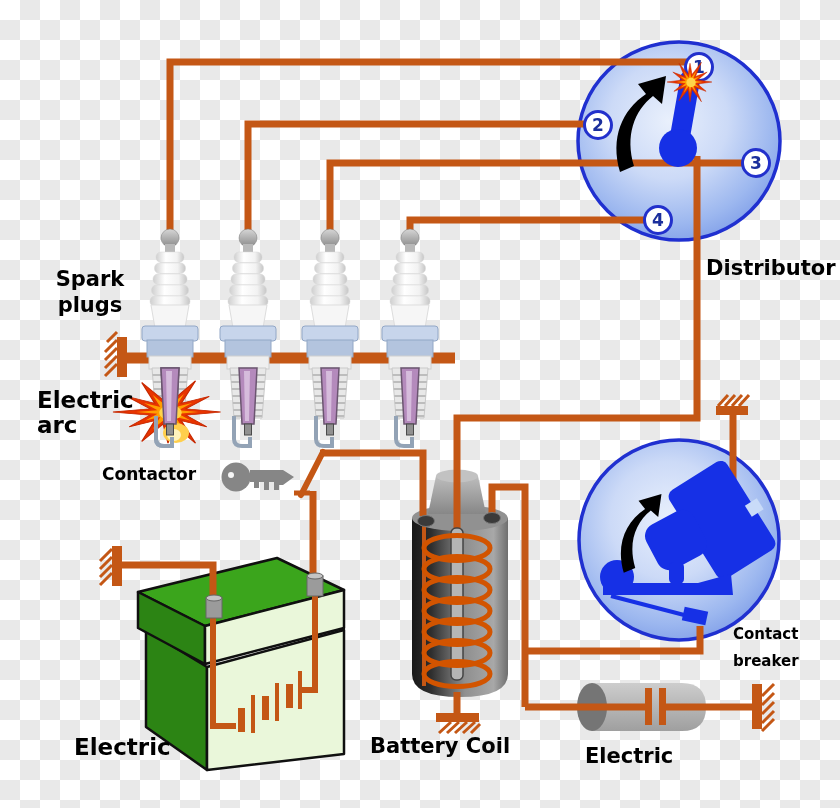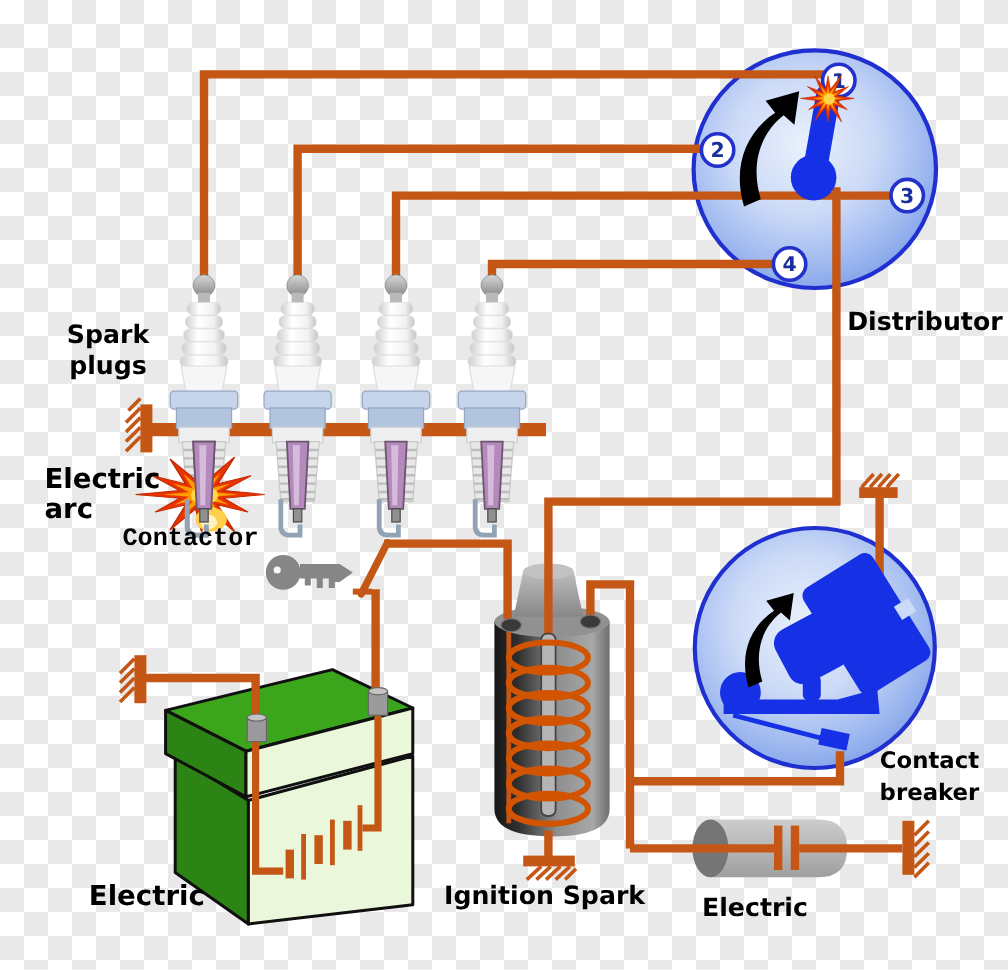--- a/index.html
+++ b/index.html
@@ -7,26 +7,26 @@
     width:840px;height:808px;position:relative;overflow:hidden;
     font-family:"DejaVu Sans","Liberation Sans",sans-serif;
     background-color:#ffffff;
     background-image:conic-gradient(#e9e9e9 0 25%, #ffffff 0 50%, #e9e9e9 0 75%, #ffffff 0);
     background-size:40px 40px;
   }
   svg{position:absolute;left:0;top:0;}
   .label{position:absolute;font-weight:bold;color:#000;white-space:nowrap;}
   .lbl-spark{left:38px;top:266px;width:104px;text-align:center;font-size:21px;line-height:26px;}
   .lbl-arc{left:37px;top:388px;font-size:23px;line-height:25px;}
-  .lbl-contactor{left:102px;top:438px;font-size:21px;font-family:Liberation Mono, monospace;}
+  .lbl-contactor{left:102px;top:464px;font-size:17px;}
   .lbl-battery{left:74px;top:734px;font-size:23px;}
   .lbl-coil{left:370px;top:734px;font-size:21px;}
   .lbl-capacitor{left:585px;top:744px;font-size:21px;}
   .lbl-distributor{left:706px;top:240px;font-size:21px;margin-top:16px;}
-  .lbl-breaker{left:733px;top:621px;font-size:19px;line-height:27px;text-align:center;}
+  .lbl-breaker{left:733px;top:621px;font-size:15px;line-height:27px;}
 </style>
 </head>
 <body>
 
 <svg width="840" height="808" viewBox="0 0 840 808">
   <defs>
     <radialGradient id="bluedome" cx="45%" cy="40%" r="65%">
       <stop offset="0%" stop-color="#e9f0fc"></stop>
       <stop offset="45%" stop-color="#ccdaf7"></stop>
       <stop offset="80%" stop-color="#9cb7ef"></stop>
@@ -266,19 +266,19 @@
 <div class="label lbl-spark">
   <div>Spark</div>
   <div>plugs</div>
 </div>
 <div class="label lbl-arc">
   <div>Electric</div>
   <div>arc</div>
 </div>
 <div class="label lbl-contactor">Contactor</div>
 <div class="label lbl-battery">Electric</div>
-<div class="label lbl-coil">Ignition Spark</div>
+<div class="label lbl-coil">Battery Coil</div>
 <div class="label lbl-capacitor">Electric</div>
 <div class="label lbl-distributor">Distributor</div>
 <div class="label lbl-breaker">
   <div>Contact</div>
   <div>breaker</div>
 </div>
 
 </body></html>

